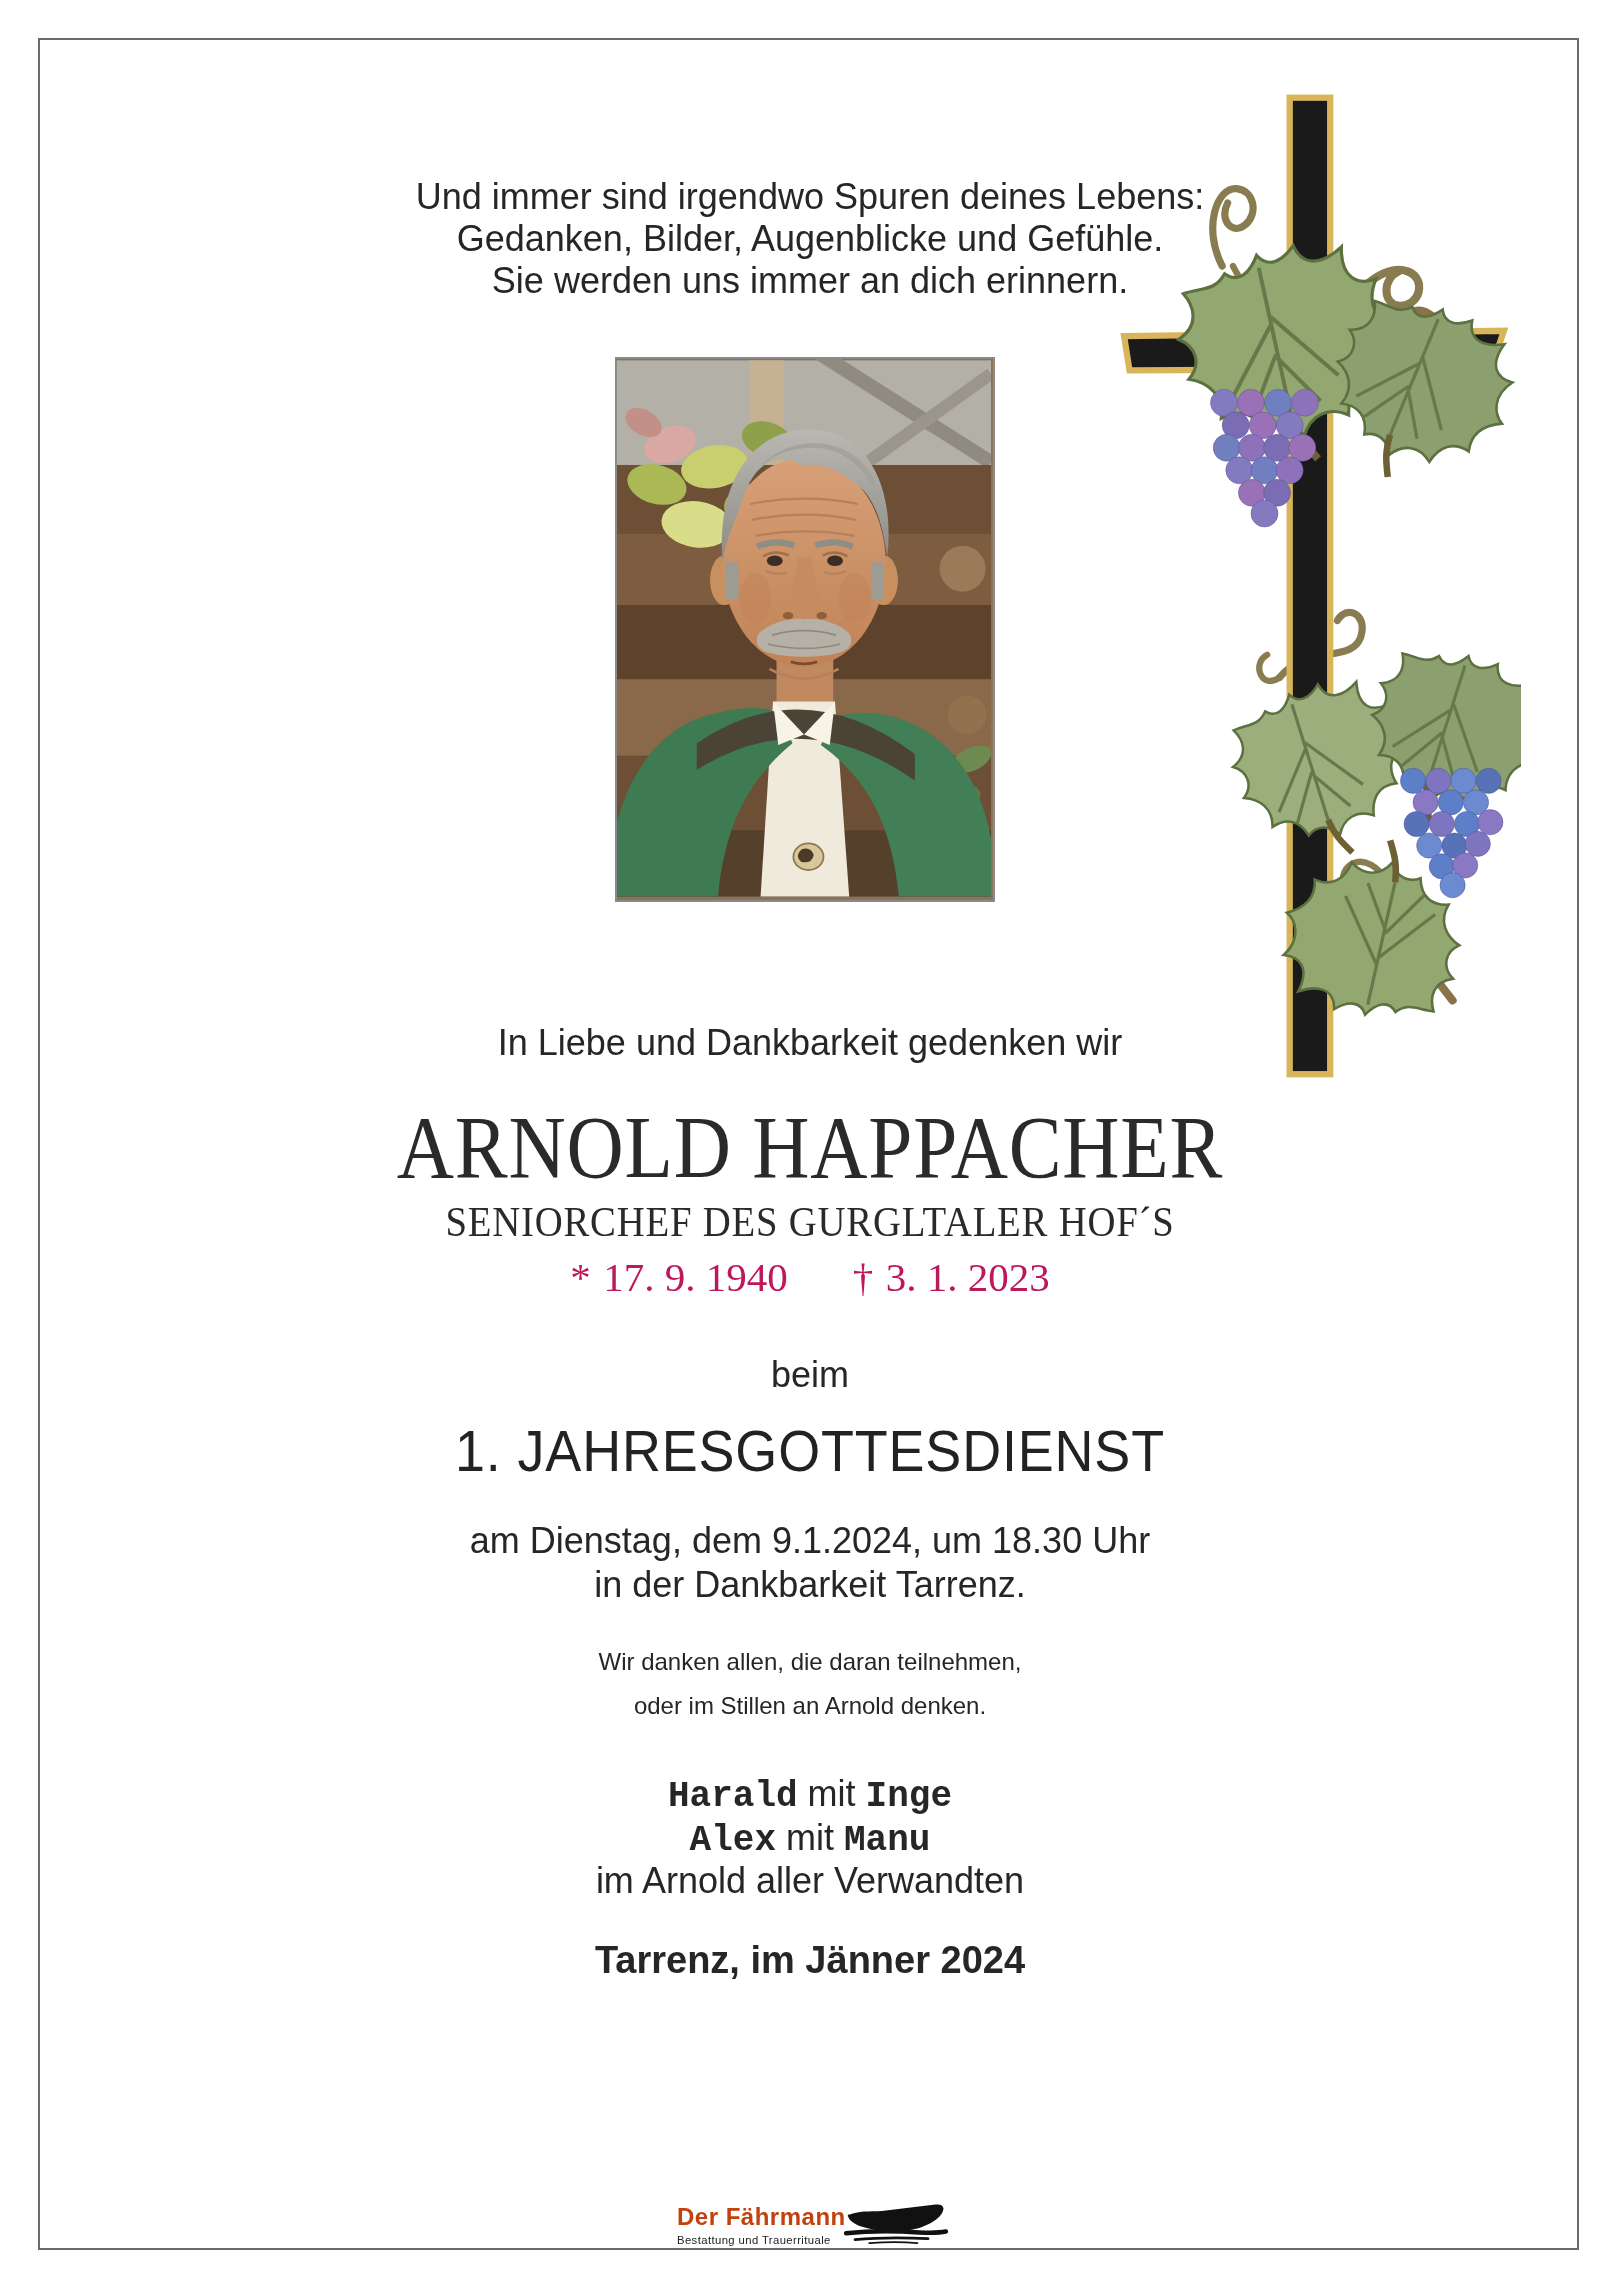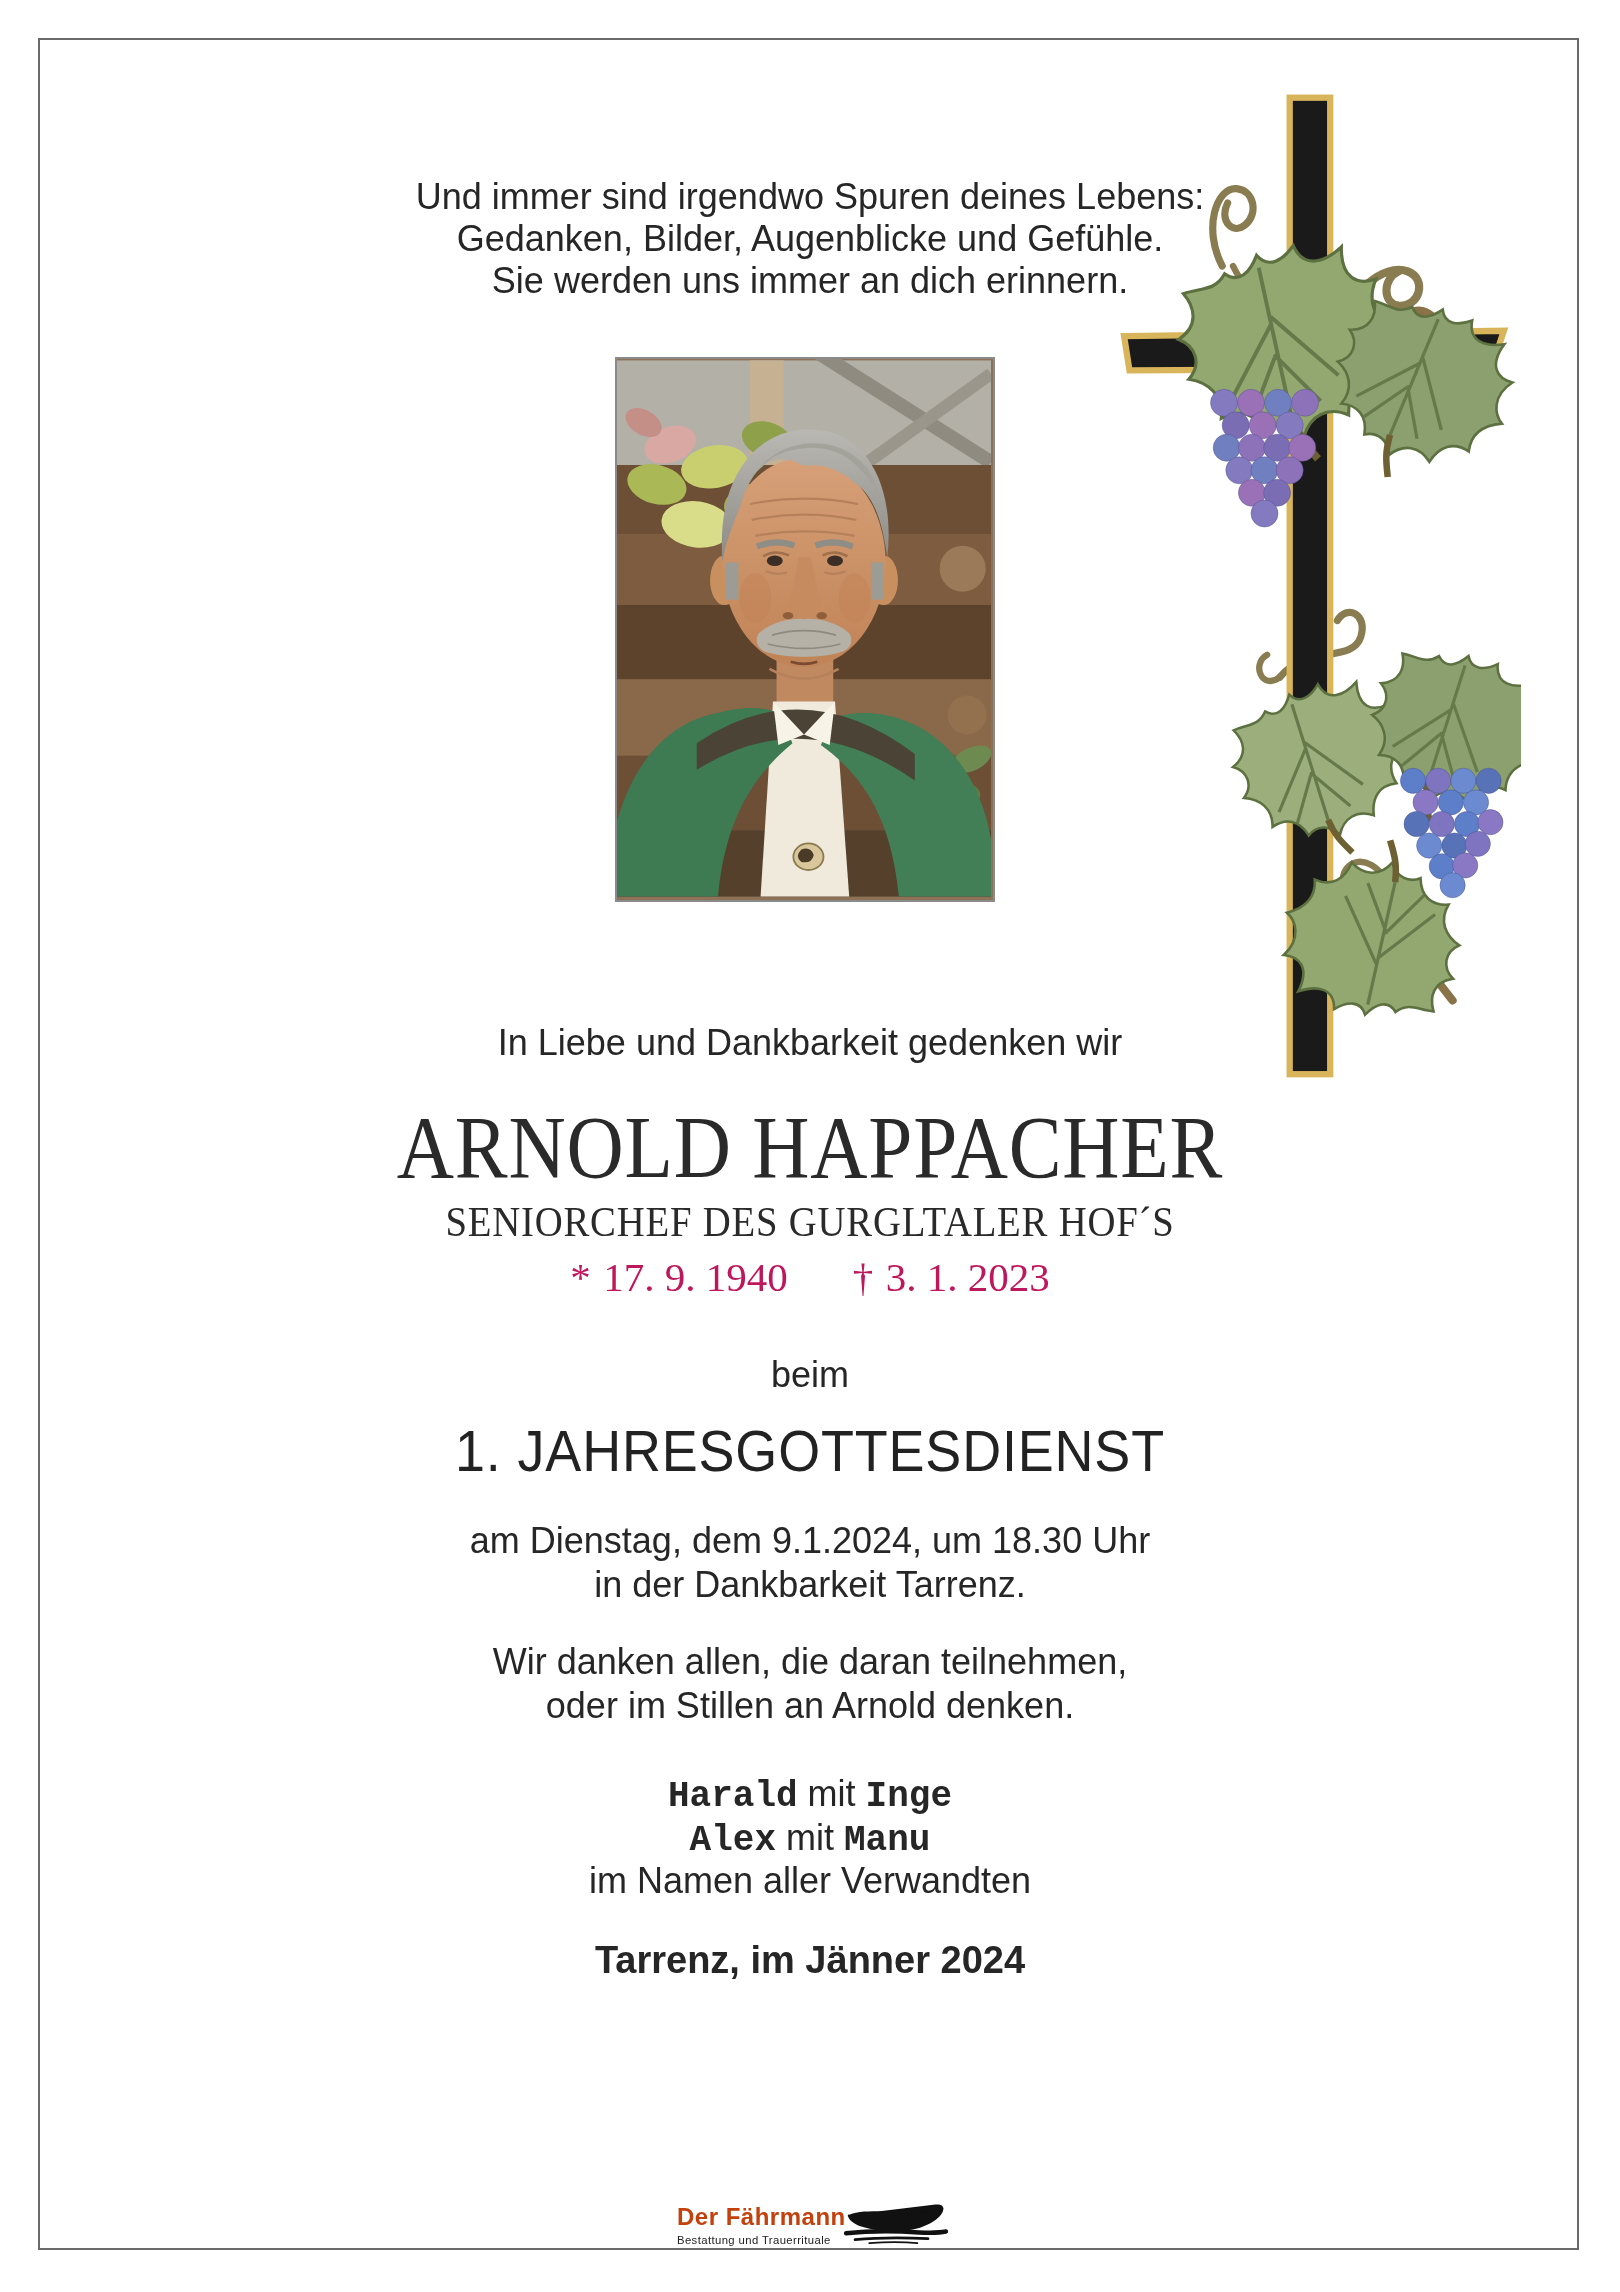--- a/index.html
+++ b/index.html
@@ -14,21 +14,21 @@
         color:#2a2a2a;transform:scaleX(.9);transform-origin:center;font-weight:400;letter-spacing:0.9px;}
   .subtitle{top:1197px;font-family:"Liberation Serif",serif;font-size:43px;
         transform:scaleX(.9);transform-origin:center;letter-spacing:0.9px;color:#2a2a2a;}
   .dates{top:1253px;font-family:"Liberation Serif",serif;font-size:41px;color:#be185d;text-align:center;}
   .dates .gap{display:inline-block;width:65px;}
   .dates .sym{display:inline-block;margin-right:12.6px;}
   .beim{top:1354px;font-size:36px;}
   .event-title{top:1417px;font-size:58px;letter-spacing:0.9px;transform:scaleX(.93);
         transform-origin:center;color:#222;}
   .event-details{top:1519px;font-size:36px;line-height:44px;}
-  .thanks{top:1640px;font-size:36px;line-height:44px;}
+  .thanks{top:1640px;font-size:24px;line-height:44px;}
   .family{top:1773px;font-size:36px;line-height:41px;}
   .family b{font-weight:bold;font-family:Liberation Mono, monospace;}
   .family-note{top:1860px;font-size:36px;}
   .place-date{top:1939px;font-size:38px;font-weight:bold;}
   .photo{position:absolute;left:615px;top:357px;width:380px;height:545px;
         border:2.7px solid #8a8a8a;box-sizing:border-box;overflow:hidden;background:#8d7257;}
   .photo svg{display:block;}
   .cross-decor{position:absolute;left:1116px;top:86px;width:405px;height:999px;}
   .footer{position:absolute;left:677px;top:2203px;}
   .brand{font-size:24px;font-weight:bold;letter-spacing:0.5px;color:#c2410c;}
@@ -216,21 +216,21 @@
 <div class="txt thanks">
   <div>Wir danken allen, die daran teilnehmen,</div>
   <div>oder im Stillen an Arnold denken.</div>
 </div>
 
 <div class="txt family">
   <div><b>Harald</b><span> mit </span><b>Inge</b></div>
   <div><b>Alex</b><span> mit </span><b>Manu</b></div>
 </div>
 
-<div class="txt family-note">im Namen aller Verwandten</div>
+<div class="txt family-note">im Arnold aller Verwandten</div>
 <div class="txt place-date">Tarrenz, im Jänner 2024</div>
 
 <div class="footer">
   <div class="brand">Der Fährmann</div>
   <div class="tagline">Bestattung und Trauerrituale</div>
 </div>
 <div class="boat">
   <svg width="108" height="41" viewBox="0 0 120 46" xmlns="http://www.w3.org/2000/svg">
     <path d="M6,14 C18,8 30,10 44,9 L102,2 C110,1 113,3 113,6 C114,14 100,24 86,28 C64,34 38,32 20,26 C12,23 7,19 6,14 Z" fill="#111"></path>
     <path d="M6,14 C30,18 70,16 113,6" stroke="#111" stroke-width="2" fill="none"></path>

